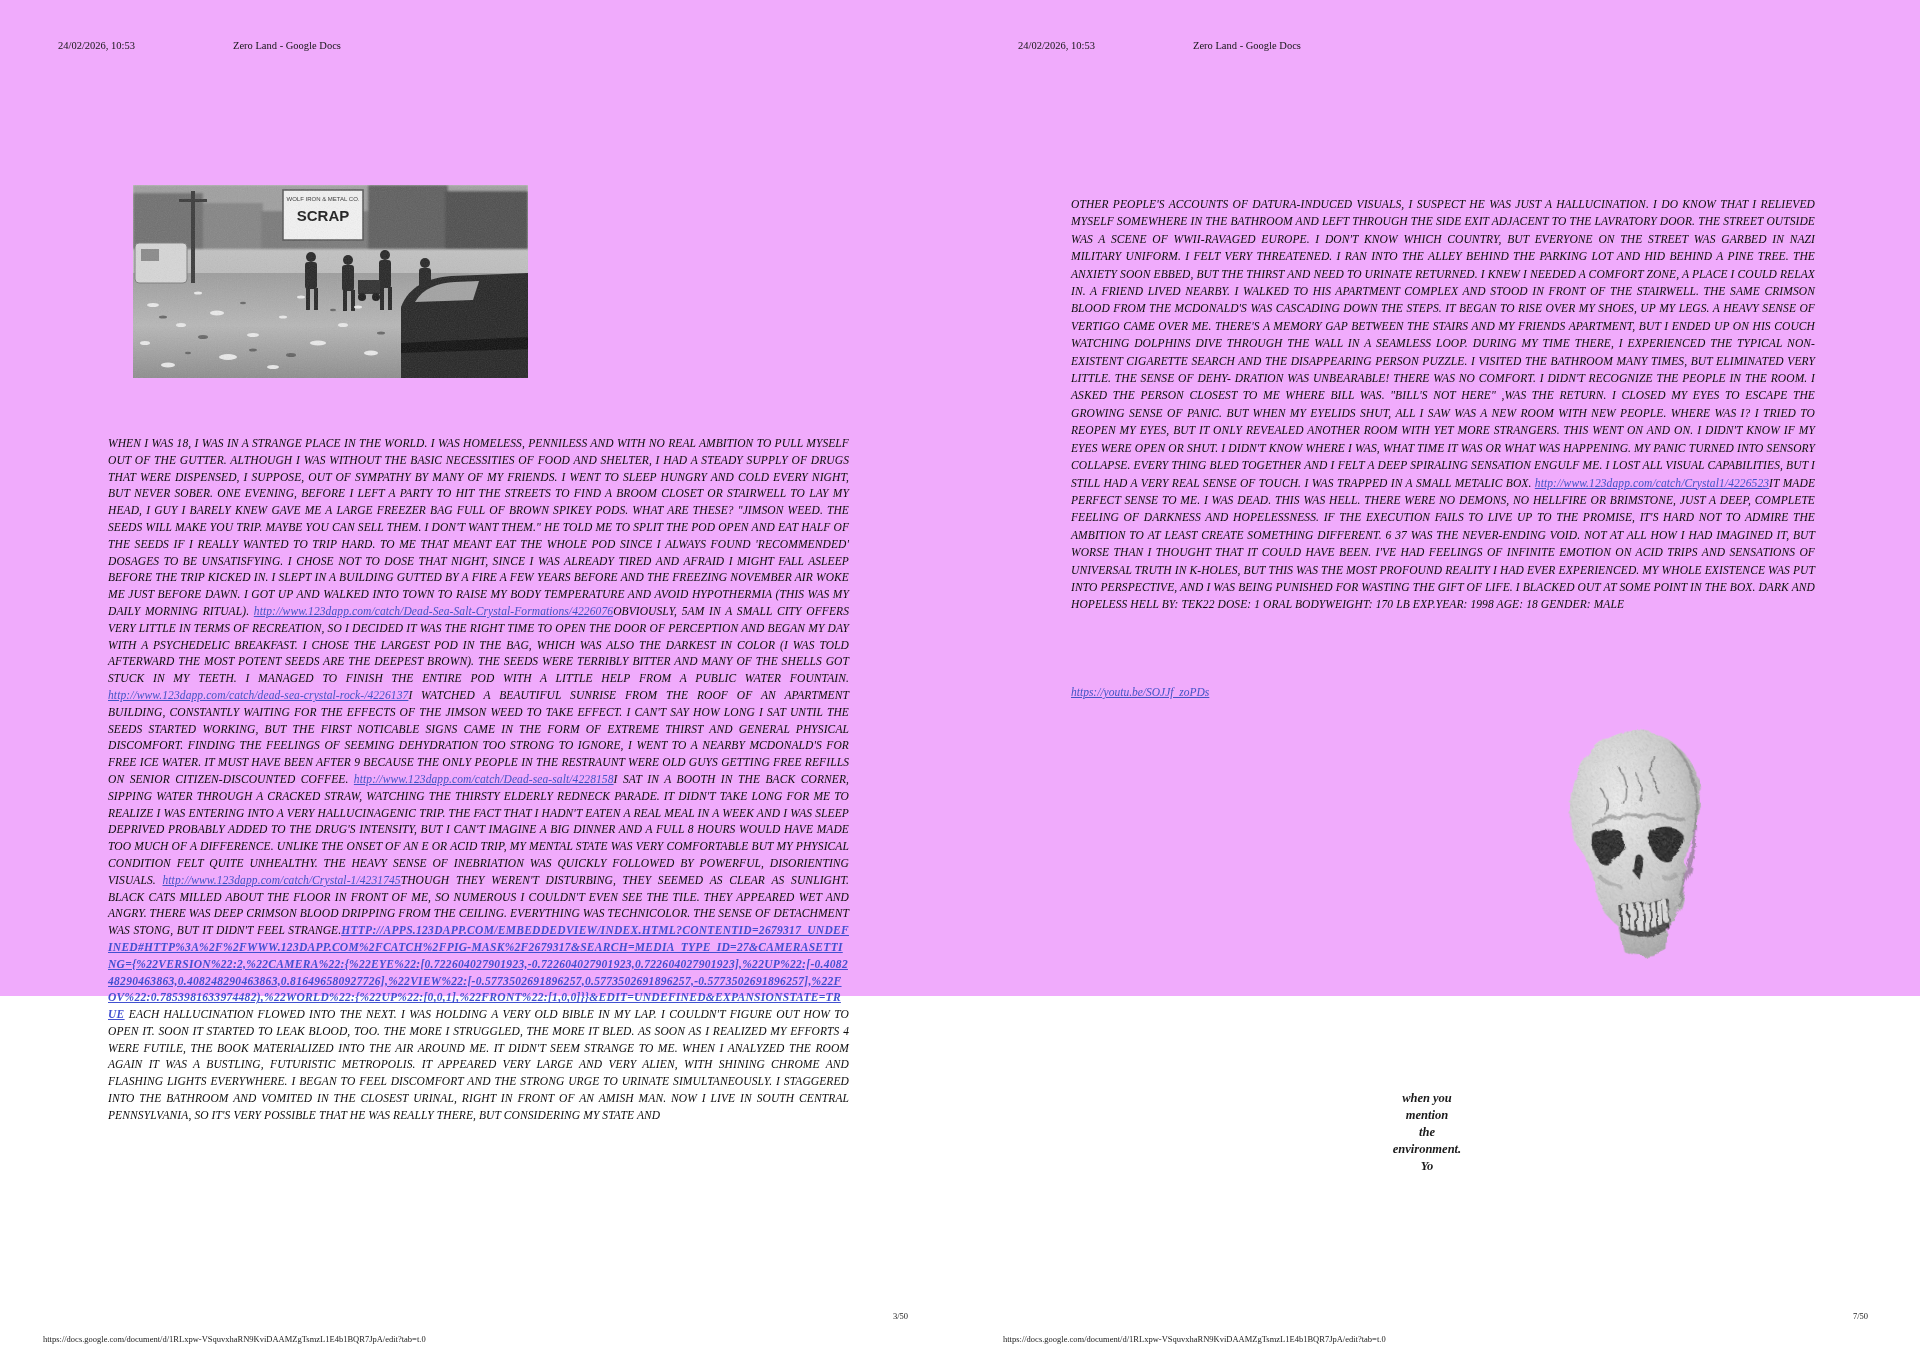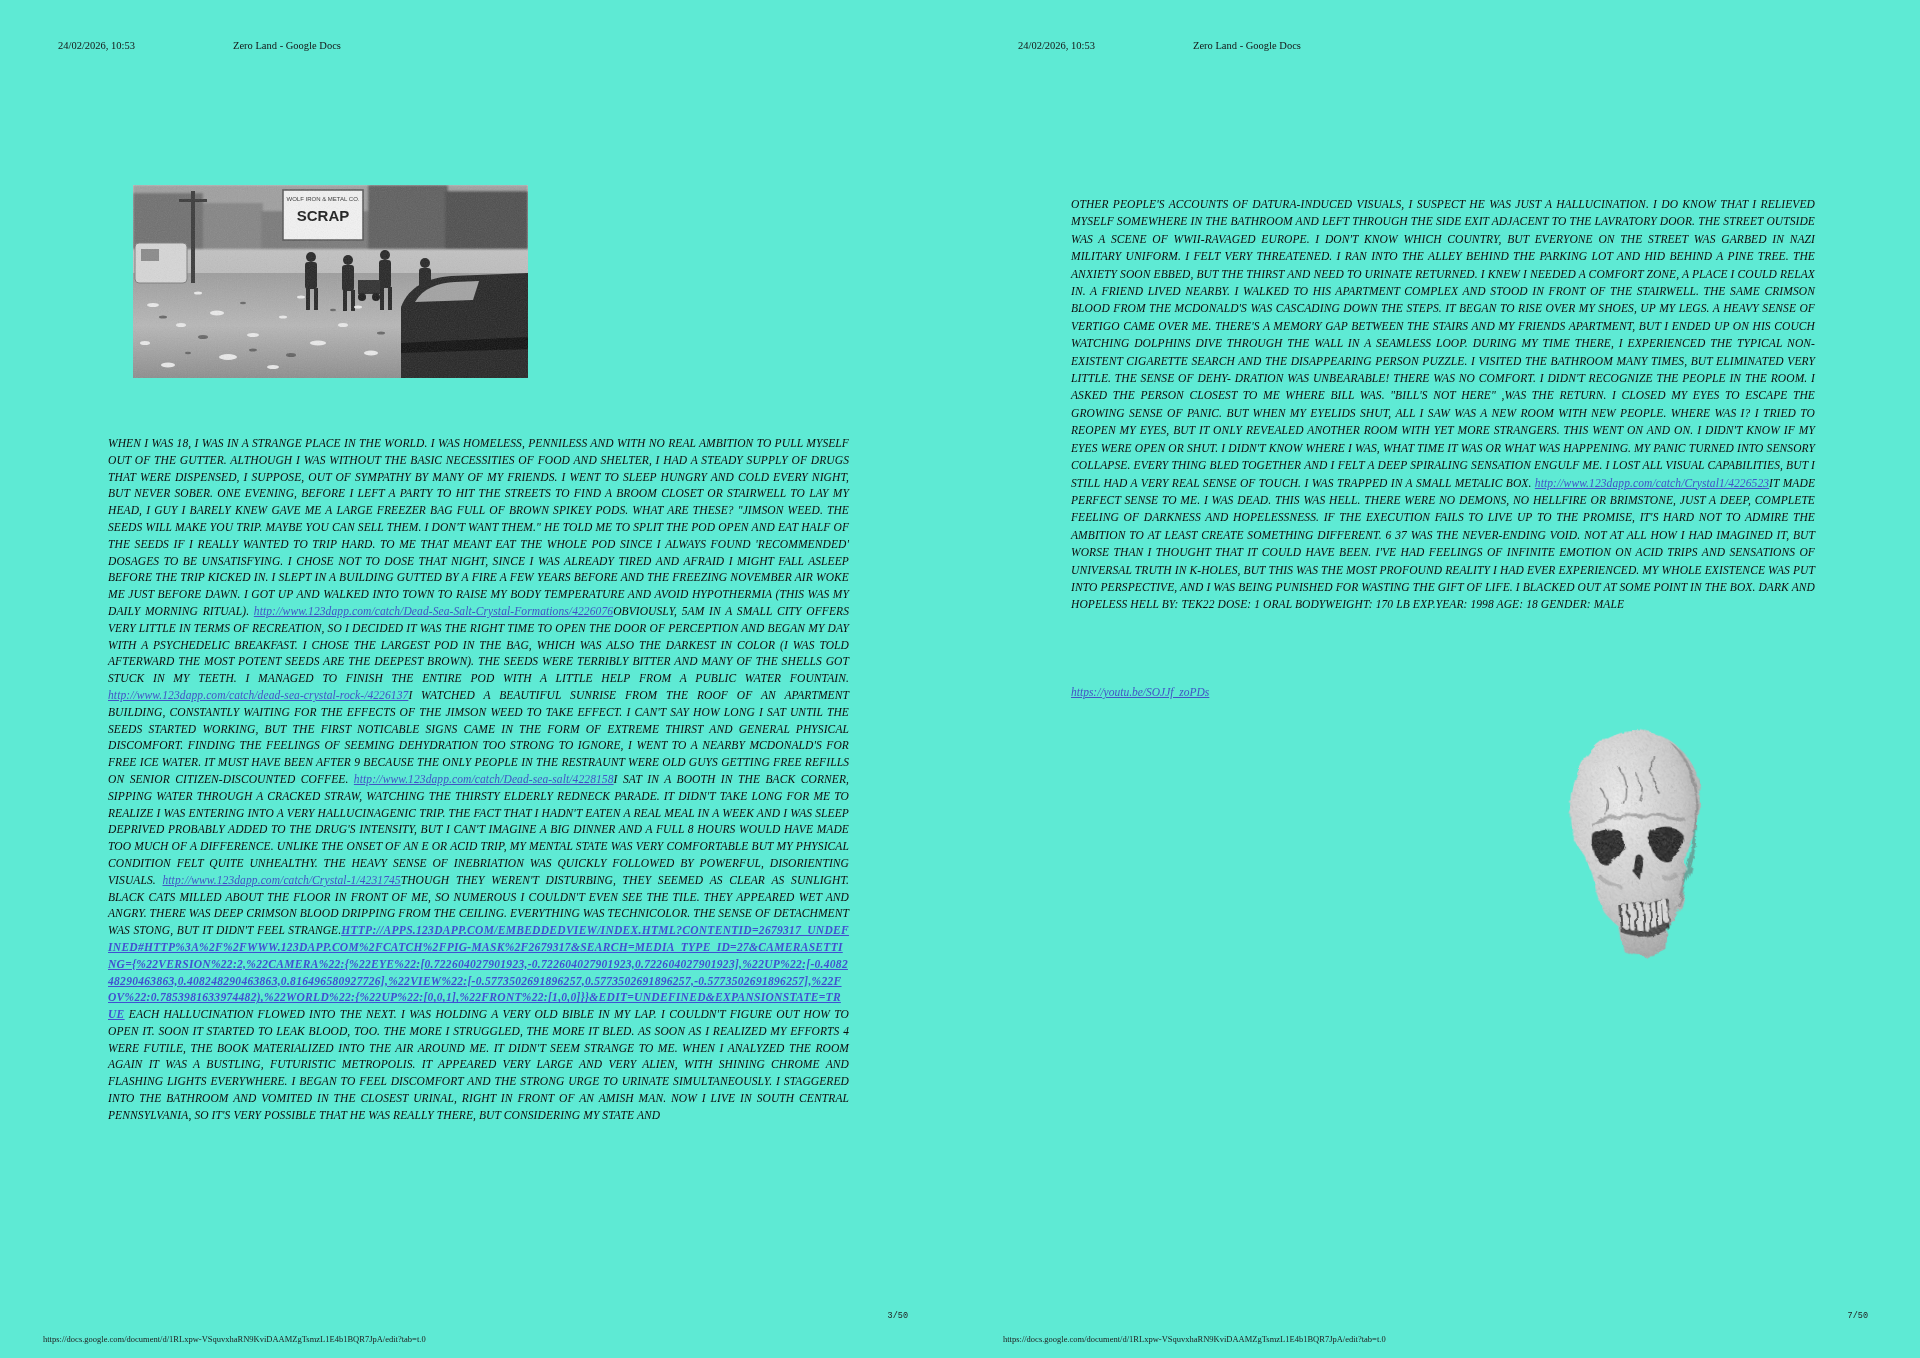--- a/index.html
+++ b/index.html
@@ -1,20 +1,20 @@
 <!DOCTYPE html>
 <html><head>
 <meta charset="utf-8">
 <style>
   html,body{margin:0;padding:0;}
   body{
     width:1920px;height:1358px;background:#ffffff;position:relative;overflow:hidden;
     font-family:"Liberation Serif",serif;color:#0d0d0d;
   }
-  .page{position:absolute;top:0;width:960px;height:1358px;background:#5eead4;}
+  .page{position:absolute;top:0;width:960px;height:996px;background:#f0abfc;}
   #page-left{left:0;}
   #page-right{left:960px;}
 
   .hdr-date{position:absolute;top:40px;left:58px;font-size:10.5px;color:#151515;white-space:nowrap;}
   .hdr-title{position:absolute;top:40px;left:233px;width:400px;font-size:10.5px;color:#151515;white-space:nowrap;}
 
   .photo{position:absolute;left:133px;top:185px;}
   .skull{position:absolute;left:603px;top:724px;}
 
   .body-text{
@@ -32,21 +32,21 @@
   }
   .video-link{
     position:absolute;left:111px;top:686px;font-style:italic;font-size:11.5px;
     color:#4254c5;text-decoration:underline;white-space:nowrap;text-align:center;
   }
   .caption{
     position:absolute;left:387px;top:1090px;width:160px;text-align:center;
     font-style:italic;font-weight:bold;font-size:12.5px;line-height:17px;color:#1a1a1a;
   }
   .ftr-url{position:absolute;left:43px;top:1311px;font-size:8.5px;color:#222;white-space:nowrap;margin-top:23px;}
-  .ftr-page{position:absolute;right:52px;top:1311px;font-size:8.5px;color:#222;white-space:nowrap;font-family:Liberation Mono, monospace;}
+  .ftr-page{position:absolute;right:52px;top:1311px;font-size:8.5px;color:#222;white-space:nowrap;}
 </style>
 </head>
 <body>
 
 <section class="page" id="page-left">
   <div class="hdr-date">24/02/2026, 10:53</div>
   <div class="hdr-title">Zero Land - Google Docs</div>
 
   <svg class="photo" width="395" height="193" viewBox="0 0 395 193">
     <defs>
@@ -199,16 +199,23 @@
           <rect x="91" y="178" width="5" height="25" rx="2"></rect>
         <rect x="97" y="178" width="5" height="22" rx="2"></rect>
       </g>
       <path d="M60,42 Q70,62 62,80 M95,32 Q90,57 100,72 M40,62 Q50,74 44,90 M78,50 Q84,64 78,76" stroke="#5c5c5c" stroke-width="1.5" fill="none" opacity="0.8"></path>
       <g clip-path="url(#sk-clip)">
         <rect width="150" height="240" filter="url(#sk-noise)" opacity="0.38"></rect>
       </g>
     </g>
   </svg>
 
+  <div class="caption">
+    <div>when you</div>
+    <div>mention</div>
+    <div>the</div>
+    <div>environment.</div>
+    <div>Yo</div>
+  </div>
 
   <div class="ftr-url">https://docs.google.com/document/d/1RLxpw-VSquvxhaRN9KviDAAMZgTsmzL1E4b1BQR7JpA/edit?tab=t.0</div>
   <div class="ftr-page">7/50</div>
 </section>
 
 </body></html>

